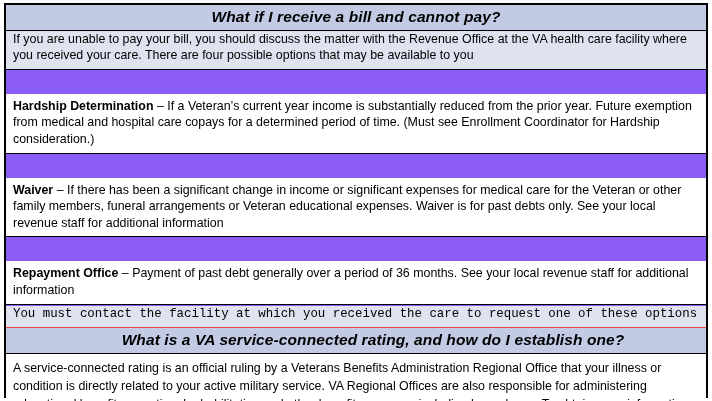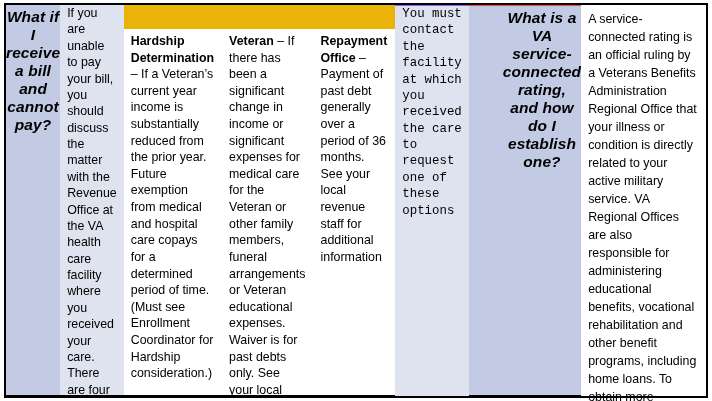--- a/index.html
+++ b/index.html
@@ -19,22 +19,23 @@
     overflow: hidden;
   }
   .doc {
     position: absolute;
     left: 4px;
     top: 3px;
     width: 704px;
     height: 395px;
     box-sizing: border-box;
     border: 2px solid #000000;
-    background: #eab308;
+    background: #8b5cf6;
     display: flex;
+    flex-direction: column;
   }
   
   .hdr {
     background: #c3cbe4;
     border-bottom: 1px solid #000000;
     text-align: center;
     font-style: italic;
     font-weight: bold;
     font-size: 15.5px;
     color: #000000;
@@ -90,21 +91,21 @@
 
     <div class="hdr">What if I receive a bill and cannot pay?</div>
 
     <div class="shaded">If you are unable to pay your bill, you should discuss the matter with the Revenue Office at the VA health care facility where you received your care.  There are four possible options that may be available to you</div>
 
     <div class="opt">
       <span class="term">Hardship Determination</span><span> – </span><span>If a Veteran’s current year income is substantially reduced from the prior year.  Future exemption from medical and hospital care copays for a determined period of time.  (Must see Enrollment Coordinator for Hardship consideration.)</span>
     </div>
 
     <div class="opt">
-      <span class="term">Veteran</span><span> – </span><span>If there has been a significant change in income or significant expenses for medical care for the Veteran or other family members, funeral arrangements or Veteran educational expenses.  Waiver is for past debts only.  See your local revenue staff for additional information</span>
+      <span class="term">Waiver</span><span> – </span><span>If there has been a significant change in income or significant expenses for medical care for the Veteran or other family members, funeral arrangements or Veteran educational expenses.  Waiver is for past debts only.  See your local revenue staff for additional information</span>
     </div>
 
 
     <div class="opt">
       <span class="term">Repayment Office</span><span> – </span><span>Payment of past debt generally over a period of 36 months.  See your local revenue staff for additional information</span>
     </div>
 
     <div class="shaded note">You must contact the facility at which you received the care to request one of these options</div>
 
     <div class="hdr second">What is a VA service-connected rating, and how do I establish one?</div>

